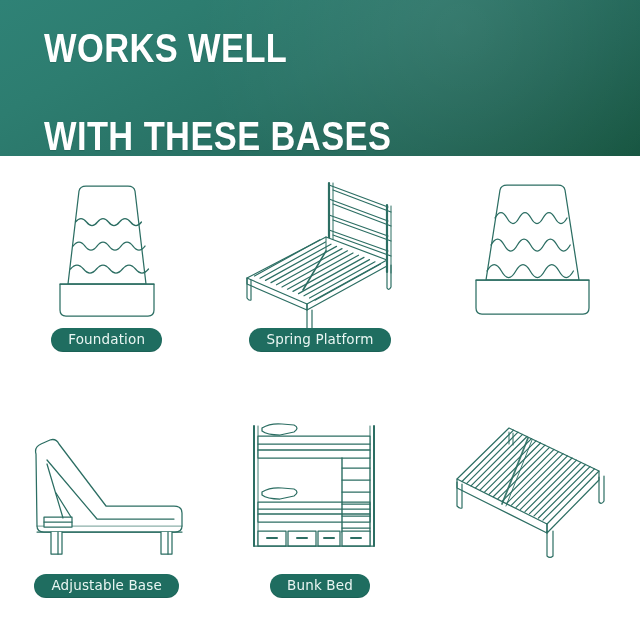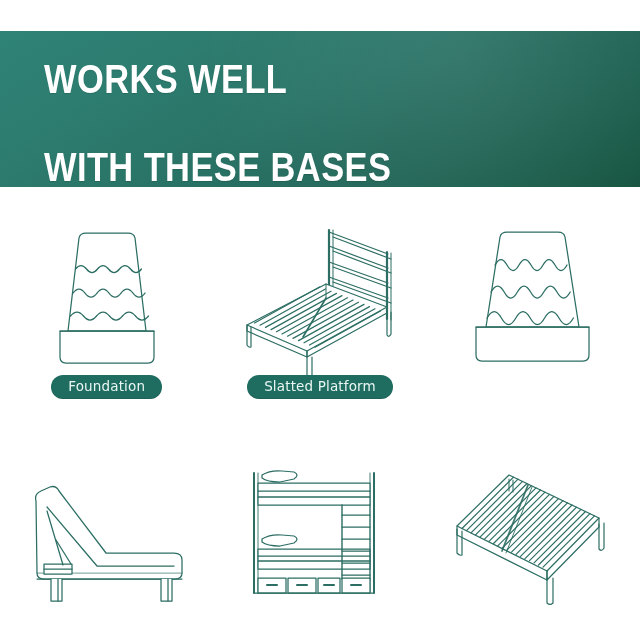--- a/index.html
+++ b/index.html
@@ -12,21 +12,20 @@
     overflow: hidden;
     background: #ffffff;
     font-family: "Liberation Sans", sans-serif;
   }
 
   #page {
     position: relative;
     width: 640px;
     height: 520px;
     background: #ffffff;
-    margin-top: 31px;
   }
 
   
   .header {
     position: absolute;
     left: 0; top: 0;
     width: 640px;
     height: 156px;
     background:
       linear-gradient(150deg,
@@ -72,21 +71,21 @@
     display: grid;
     grid-template-columns: repeat(3, 1fr);
     grid-template-rows: repeat(2, 1fr);
   }
   .cell {
     position: relative;
     display: flex;
     flex-direction: column;
     align-items: center;
     justify-content: flex-start;
-    padding-top: 32px;
+    padding-top: 16px;
   }
   .art {
     width: 180px;
     height: 150px;
     display: flex;
     align-items: center;
     justify-content: center;
   }
   .art svg { display: block; overflow: visible; }
 
@@ -179,21 +178,21 @@
           <path d="M150.5 92 L85 128.2"></path>
 
           <path d="M96 79 L73 118" stroke-width="1.6"></path>
 
           <path d="M17 106 L17 126 M21 108 L21 128 M17 126 Q19 129 21 128" stroke-width="1.2"></path>
           <path d="M77 138 L77 160 M82 138 L82 160 M77 160 Q79.5 163 82 160"></path>
           <path d="M157 94 L157 116 M161 93 L161 115 M157 116 Q159 119 161 115"></path>
           <path d="M96 65 L96 80" stroke-width="1"></path>
         </svg>
       </div>
-      <div class="pill">Slatted Platform</div>
+      <div class="pill">Spring Platform</div>
     </div>
 
     <div class="cell row1">
       <div class="art">
         <svg width="175" height="150" viewBox="0 0 175 150" fill="none" stroke="#2c6e63" stroke-width="1.25" stroke-linecap="round" stroke-linejoin="round">
           <path d="M40 108 L54 18 Q55 13 61 13 L112 13 Q118 13 119 18 L133 108 Z" fill="#ffffff"></path>
           <path d="M30 108 L143 108 L143 136 Q143 142 137 142 L36 142 Q30 142 30 136 Z" fill="#ffffff"></path>
           <path d="M30 108 L143 108"></path>
 
           <path d="M49 46 q6 -11 12 0 q6 11 12 0 q6 -11 12 0 q6 11 12 0 q6 -11 12 0 q6 11 12 0"></path>
@@ -221,20 +220,21 @@
           <path d="M42 79 L57 103"></path>
 
           <path d="M23 118 L168 118"></path>
 
           <path d="M37 118 L37 140 L48 140 L48 118" fill="#ffffff"></path>
           <path d="M44 118 L44 140"></path>
           <path d="M147 118 L147 140 L158 140 L158 118" fill="#ffffff"></path>
           <path d="M154 118 L154 140"></path>
         </svg>
       </div>
+      <div class="pill">Adjustable Base</div>
     </div>
 
     <div class="cell row2">
       <div class="art">
         <svg width="160" height="150" viewBox="0 0 160 150" fill="none" stroke="#2c6e63" stroke-width="1.25" stroke-linecap="round" stroke-linejoin="round">
 
           <path d="M14 12 L14 132" stroke-width="2"></path>
           <path d="M18 12 L18 132" stroke-width="0.9"></path>
           <path d="M134 12 L134 132" stroke-width="2"></path>
           <path d="M130 12 L130 132" stroke-width="0.9"></path>
@@ -268,20 +268,21 @@
           <path d="M48 117 L76 117 L76 132 L48 132 Z" fill="#ffffff"></path>
           <path d="M57 124 L67 124" stroke-width="2"></path>
           <path d="M78 117 L100 117 L100 132 L78 132 Z" fill="#ffffff"></path>
           <path d="M84 124 L94 124" stroke-width="2"></path>
           <path d="M102 117 L130 117 L130 132 L102 132 Z" fill="#ffffff"></path>
           <path d="M111 124 L121 124" stroke-width="2"></path>
 
           <path d="M14 132 L134 132"></path>
         </svg>
       </div>
+      <div class="pill">Bunk Bed</div>
     </div>
 
     <div class="cell row2">
       <div class="art">
         <svg width="180" height="150" viewBox="0 0 180 150" fill="none" stroke="#2c6e63" stroke-width="1.2" stroke-linecap="round" stroke-linejoin="round">
 
           <path d="M66 14 L156 57 L104 110 L14 65 Z" fill="#ffffff"></path>
 
           <path d="M14 65 L14 74 L104 119 L104 110"></path>
           <path d="M104 110 L104 119 L156 66 L156 57"></path>

